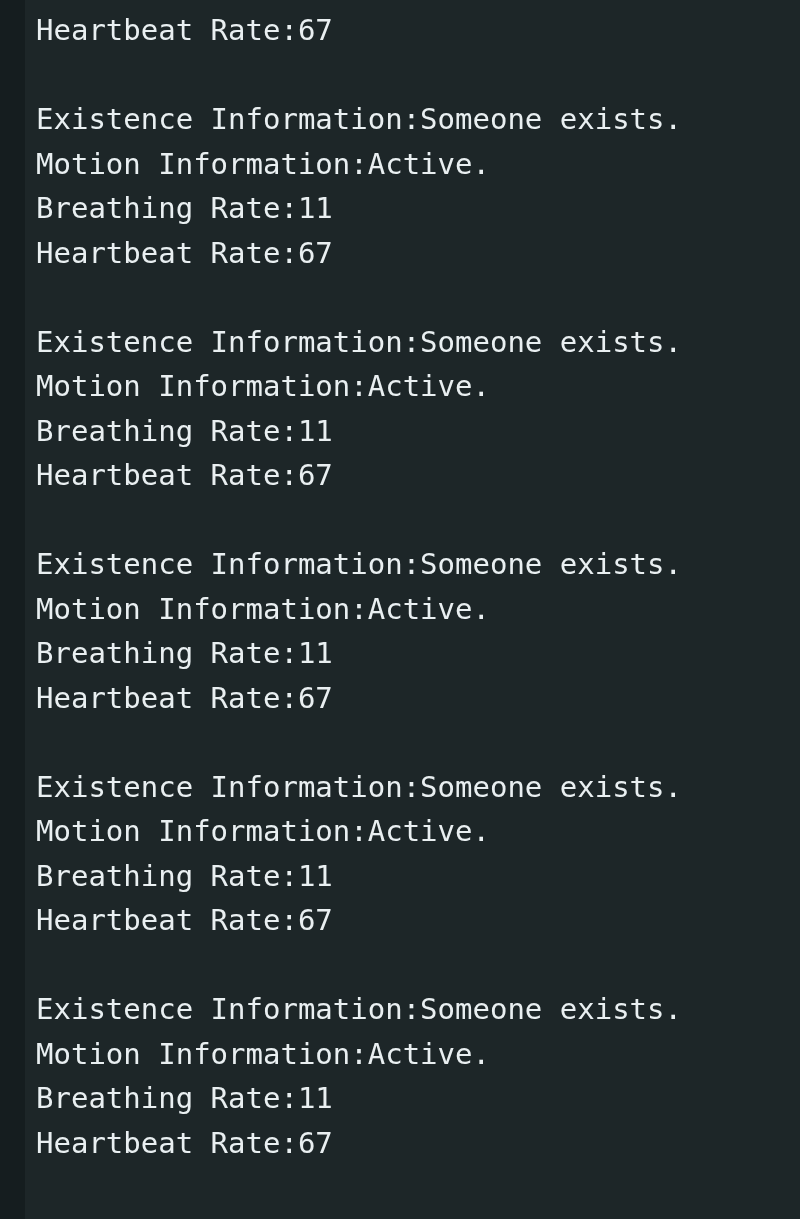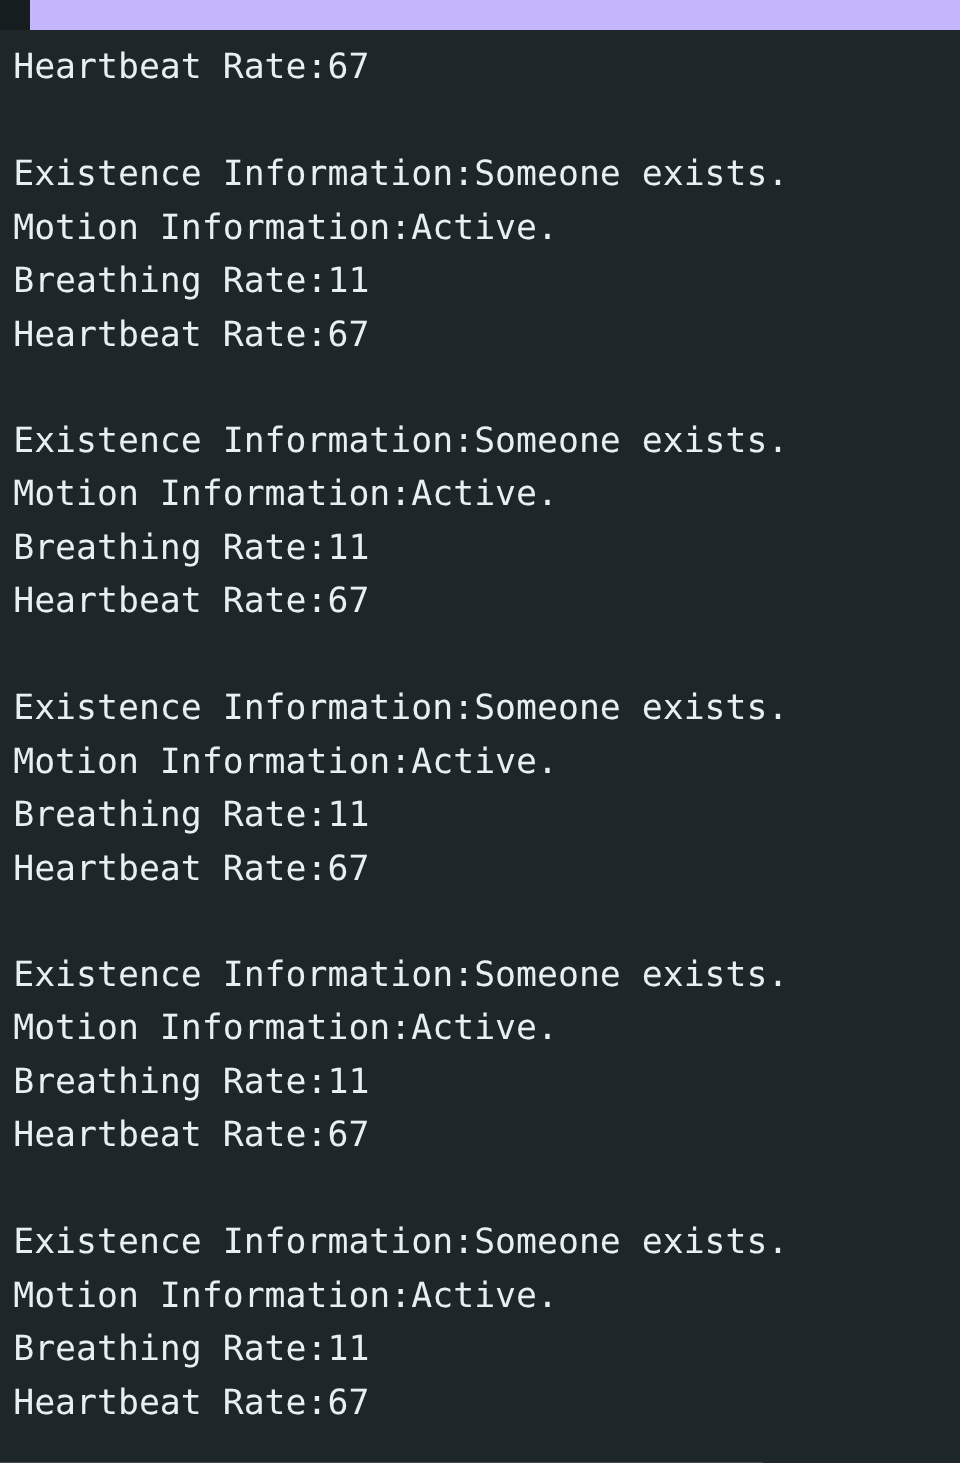--- a/index.html
+++ b/index.html
@@ -11,23 +11,23 @@
     height: 1219px;
     overflow: hidden;
     background: #1d2628;
     font-family: "DejaVu Sans Mono", monospace;
   }
 
   #console-window {
     position: relative;
     width: 800px;
     height: 1219px;
-    background: #c4b5fd;
+    background: #0369a1;
     display: flex;
-    flex-direction: column;
+    flex-direction: row;
   }
 
   #gutter {
     width: 25px;
     height: 1219px;
     flex: 0 0 25px;
     background: #151d1f;
   }
 
   #log-area {

